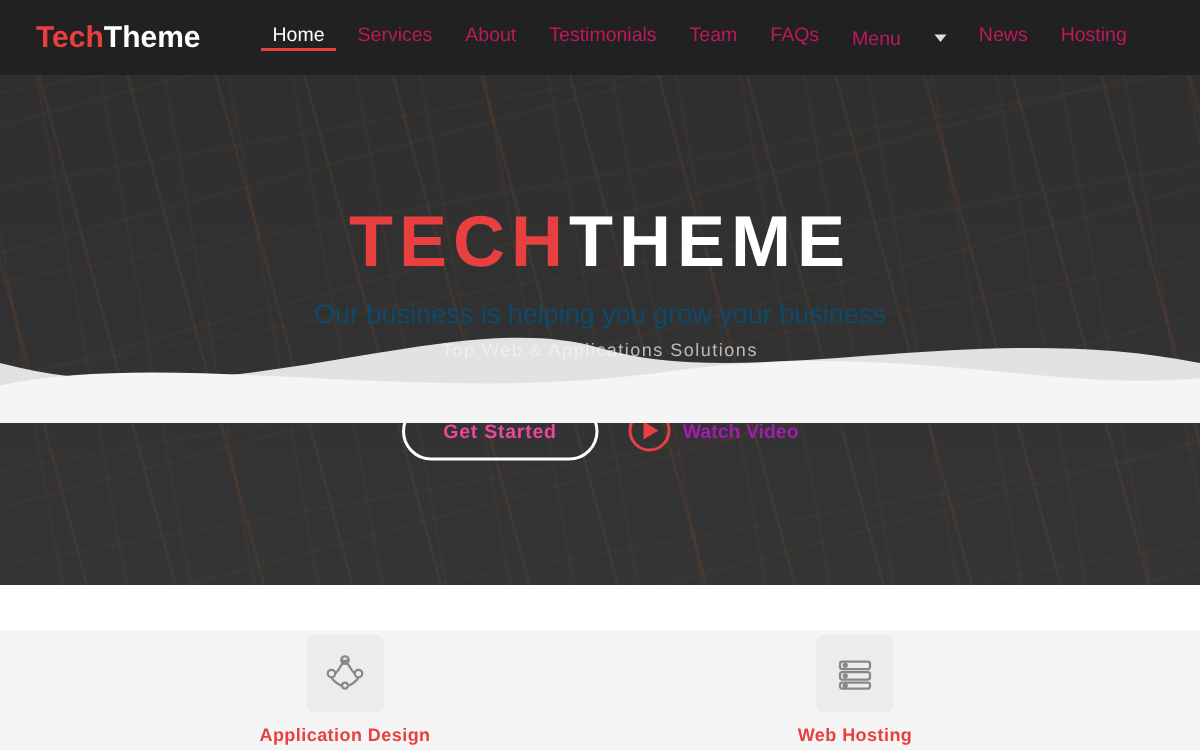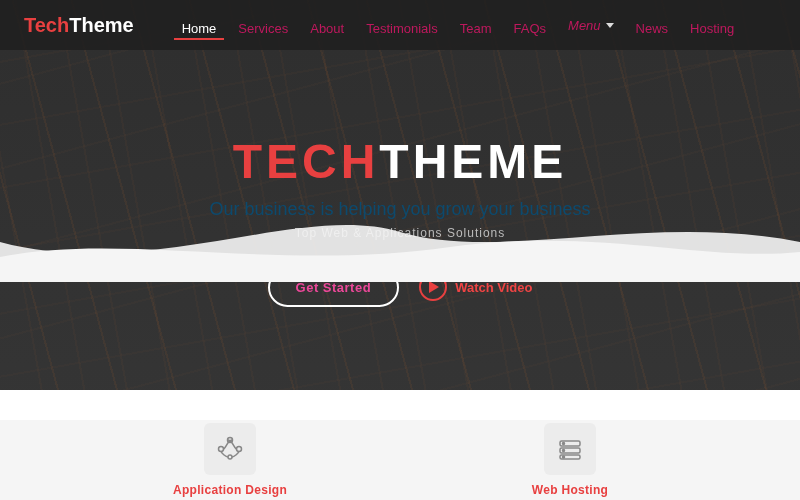--- a/index.html
+++ b/index.html
@@ -21,39 +21,38 @@
       font-weight: 700;
       color: #fff;
       margin-right: 40px;
       white-space: nowrap;
     }
     .nav-logo span.accent { color: #e84040; }
     .nav-links {
       display: flex;
       gap: 6px;
       list-style: none;
-      align-items: flex-end;
+      align-items: flex-start;
     }
     .nav-links li a {
       color: #be185d;
       text-decoration: none;
       font-size: 13px;
       padding: 4px 8px;
       white-space: nowrap;
     }
     .nav-links li a.active {
       color: #fff;
       border-bottom: 2px solid #e84040;
       padding-bottom: 2px;
     }
     .nav-menu-item {
       display: flex;
       align-items: center;
-      gap: 3px;
-      font-style: italic;
+      gap: 20px;
     }
     .chevron {
       display: inline-block;
       width: 0;
       height: 0;
       border-left: 4px solid transparent;
       border-right: 4px solid transparent;
       border-top: 5px solid #ddd;
       vertical-align: middle;
       margin-left: 2px;
@@ -151,21 +150,21 @@
       padding: 10px 26px;
       border-radius: 25px;
       font-size: 13px;
       cursor: pointer;
       font-weight: 700;
       letter-spacing: 0.5px;
     }
     .btn-watch-video {
       background: transparent;
       border: none;
-      color: #ef4444;
+      color: #a21caf;
       font-size: 13px;
       cursor: pointer;
       display: flex;
       align-items: center;
       gap: 8px;
       font-weight: 600;
     }
     .play-icon {
       width: 28px;
       height: 28px;

